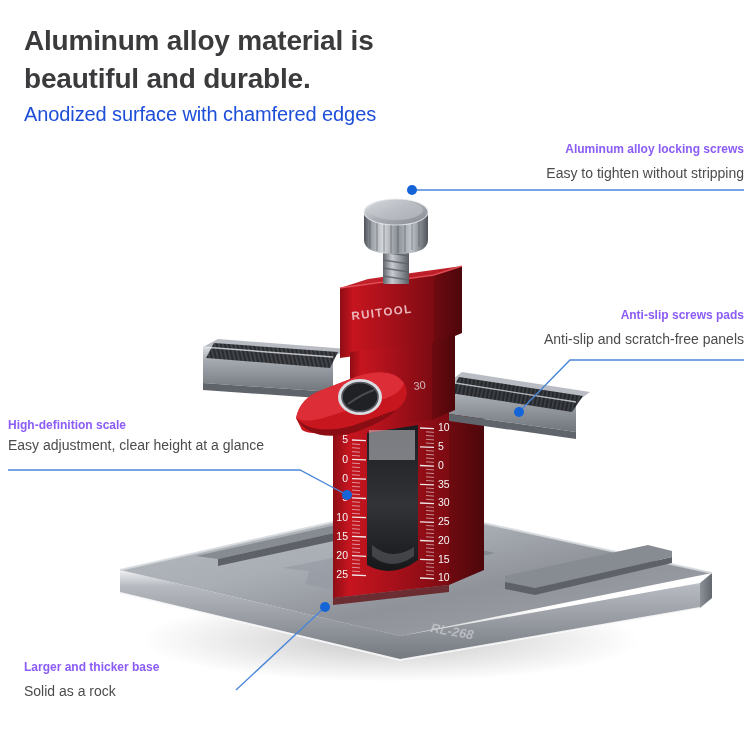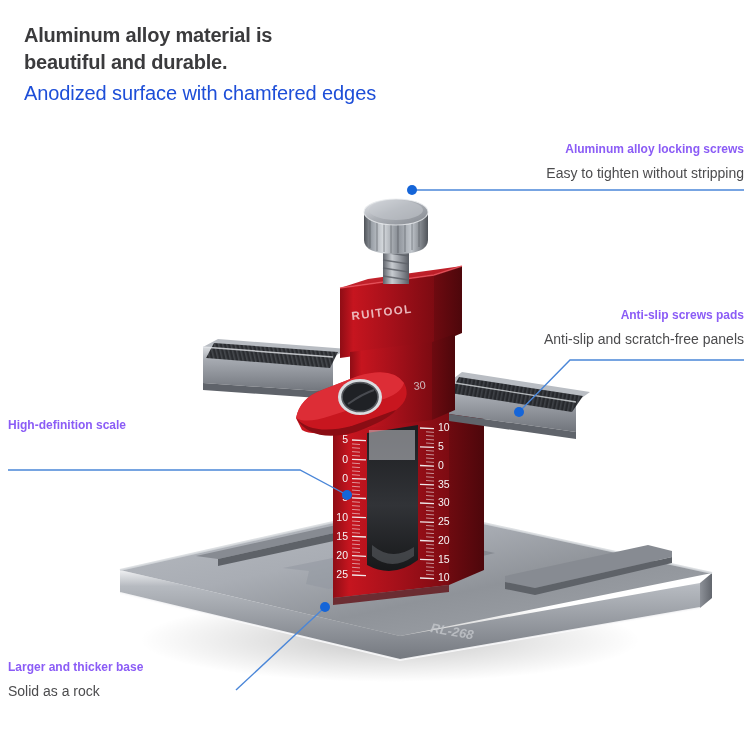--- a/index.html
+++ b/index.html
@@ -9,21 +9,21 @@
     font-family:"Liberation Sans",sans-serif;
     color:#3a3a3c;
     overflow:hidden;
     position:relative;
   }
   #stage{position:absolute;inset:0;width:750px;height:750px;}
 
   
   .headline{position:absolute;left:24px;top:22px;width:520px;}
   .headline .h1{
-    font-size:20px;font-weight:bold;color:#3b3b3d;
+    font-size:28px;font-weight:bold;color:#3b3b3d;
     line-height:1.34;letter-spacing:-.2px;
   }
   .headline .sub{
     font-size:20px;color:#1d4ed8;line-height:1.3;margin-top:4px;letter-spacing:-.1px;
   }
 
   
   .co{position:absolute;}
   .co .t{font-size:12px;font-weight:bold;color:#8b5cf6;white-space:nowrap;line-height:1.2;}
   .co .d{font-size:14px;color:#4c4c4e;white-space:nowrap;line-height:1.25;margin-top:9px;}
@@ -360,20 +360,21 @@
     <div class="d">Easy to tighten without stripping</div>
   </div>
 
   <div class="co right" style="left:404px;top:308px;width:340px;">
     <div class="t">Anti-slip screws pads</div>
     <div class="d">Anti-slip and scratch-free panels</div>
   </div>
 
   <div class="co left" style="left:8px;top:418px;width:330px;">
     <div class="t">High-definition scale</div>
-  </div>
-
-  <div class="co left" style="left:8px;top:660px;width:330px;">
+    <div class="d" style="margin-top:5px;">Easy adjustment, clear height at a glance</div>
+  </div>
+
+  <div class="co left" style="left:24px;top:660px;width:330px;">
     <div class="t">Larger and thicker base</div>
     <div class="d">Solid as a rock</div>
   </div>
 
 </div>
 
 </body></html>

